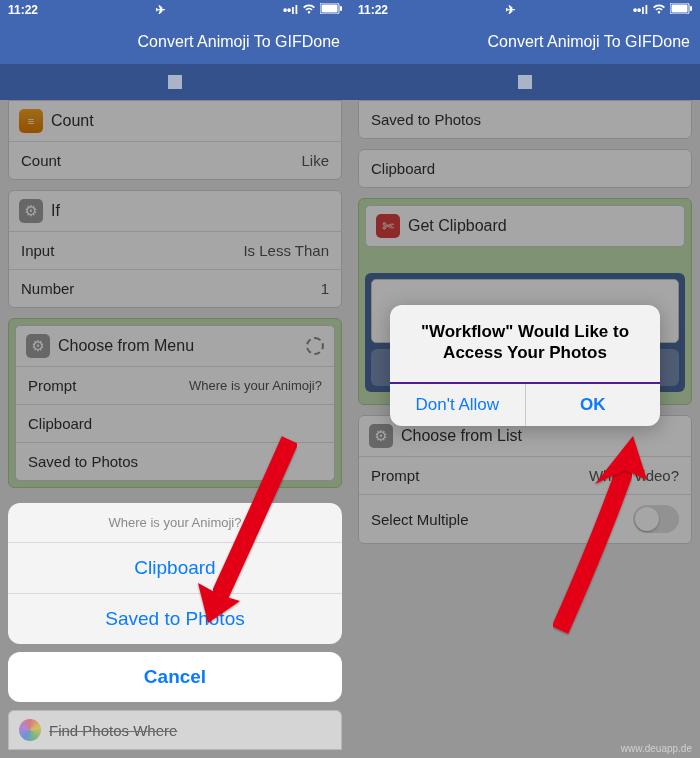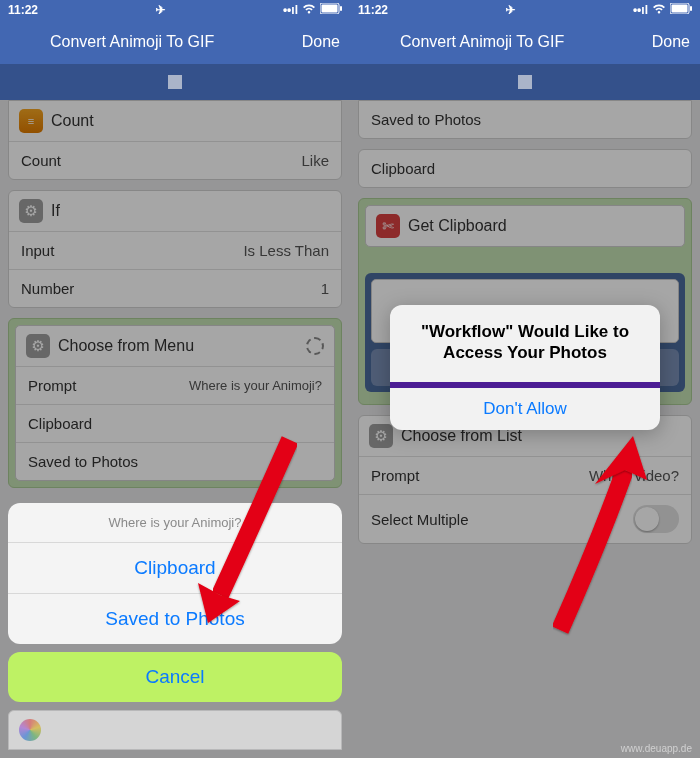--- a/index.html
+++ b/index.html
@@ -18,21 +18,21 @@
     height: 20px; background: #4267b2; color: #fff; display: flex;
     justify-content: space-between; align-items: center; padding: 0 8px;
     font-size: 12px; font-weight: 600;
   }
   .statusbar .right { display: flex; gap: 4px; align-items: center; }
   .nav {
     height: 44px; background: #4267b2; color: #fff; display: flex;
     align-items: center; justify-content: space-between; padding: 0 10px;
     font-size: 16px;
   }
-  .nav .title { flex: 1; text-align: left; font-size: 16px; }
+  .nav .title { flex: 1; text-align: right; font-size: 16px; }
   .toolbar {
     height: 36px; background: #34518b; display: flex; align-items: center; justify-content: center;
   }
   .stop-square { width: 14px; height: 14px; background: #aab4c9; }
 
   .content { position: absolute; top: 100px; left: 0; right: 0; bottom: 0; overflow: hidden; padding: 8px; }
 
   .card {
     background: #fff; border-radius: 6px; border: 1px solid #d0d0d0;
     margin-bottom: 10px; overflow: hidden;
@@ -80,33 +80,33 @@
   .sheet-title {
     text-align: center; color: #8a8a8a; font-size: 13px; padding: 12px 0;
     border-bottom: 1px solid #d8d8d8;
   }
   .sheet-option {
     text-align: center; color: #0a7aff; font-size: 19px; padding: 14px 0;
     border-bottom: 1px solid #d8d8d8;
   }
   .sheet-option:last-child { border-bottom: none; }
   .sheet-cancel {
-    background: #bef264; border-radius: 12px; text-align: center;
-    color: #0a7aff; font-size: 19px; font-weight: 400; padding: 14px 0;
+    background: #ffffff; border-radius: 12px; text-align: center;
+    color: #0a7aff; font-size: 19px; font-weight: 700; padding: 14px 0;
   }
 
   .alert {
     position: absolute; top: 305px; left: 50%; transform: translateX(-50%);
     width: 270px; background: #f2f2f2; border-radius: 12px; overflow: hidden;
     box-shadow: 0 4px 20px rgba(0,0,0,0.25);
   }
   .alert-body { padding: 16px 14px 14px; text-align: center; }
   .alert-title { font-size: 17px; font-weight: 600; color: #000; margin-bottom: 4px; line-height:1.25;}
   .alert-msg { font-size: 13px; color: #333; line-height: 1.3; }
-  .alert-buttons { display: flex; border-top: 6px solid #4c1d95; }
+  .alert-buttons { display: flex; border-top: 2px solid #4c1d95; }
   .alert-btn {
     flex: 1; text-align: center; padding: 11px 0; font-size: 17px; color: #0a7aff;
   }
   .alert-btn + .alert-btn { border-left: 1px solid #c8c8c8; font-weight:600;}
 
   .arrow {
     position: absolute; z-index: 100;
   }
   .arrow svg { display: block; }
 
@@ -229,20 +229,21 @@
 
     <div class="action-sheet">
       <div class="sheet-group">
         <div class="sheet-title">Where is your Animoji?</div>
         <div class="sheet-option">Clipboard</div>
         <div class="sheet-option">Saved to Photos</div>
       </div>
       <div class="sheet-cancel">Cancel</div>
       <div class="find-photos" style="position:relative;bottom:auto;left:auto;right:auto;margin-top:8px;opacity:0.6">
         <div class="flower"></div>
+        <span class="strike">Find Photos Where</span>
       </div>
     </div>
 
     <div class="arrow" style="top:430px;left:190px">
       <svg width="120" height="210" viewBox="0 0 120 210">
         <defs>
             <filter id="s1">
               <feDropShadow dx="0" dy="1" stdDeviation="1" flood-opacity="0.4"></feDropShadow>
             </filter>
           </defs>
@@ -322,20 +323,21 @@
     </div>
 
     <div class="dim-overlay" style="top:100px"></div>
 
     <div class="alert">
       <div class="alert-body">
         <div class="alert-title">"Workflow" Would Like to Access Your Photos</div>
       </div>
       <div class="alert-buttons">
         <div class="alert-btn">Don't Allow</div>
+        <div class="alert-btn">OK</div>
       </div>
     </div>
 
     <div class="arrow" style="top:430px;left:180px">
       <svg width="130" height="210" viewBox="0 0 130 210">
         <defs>
             <filter id="s2">
               <feDropShadow dx="0" dy="1" stdDeviation="1" flood-opacity="0.4"></feDropShadow>
             </filter>
           </defs>

